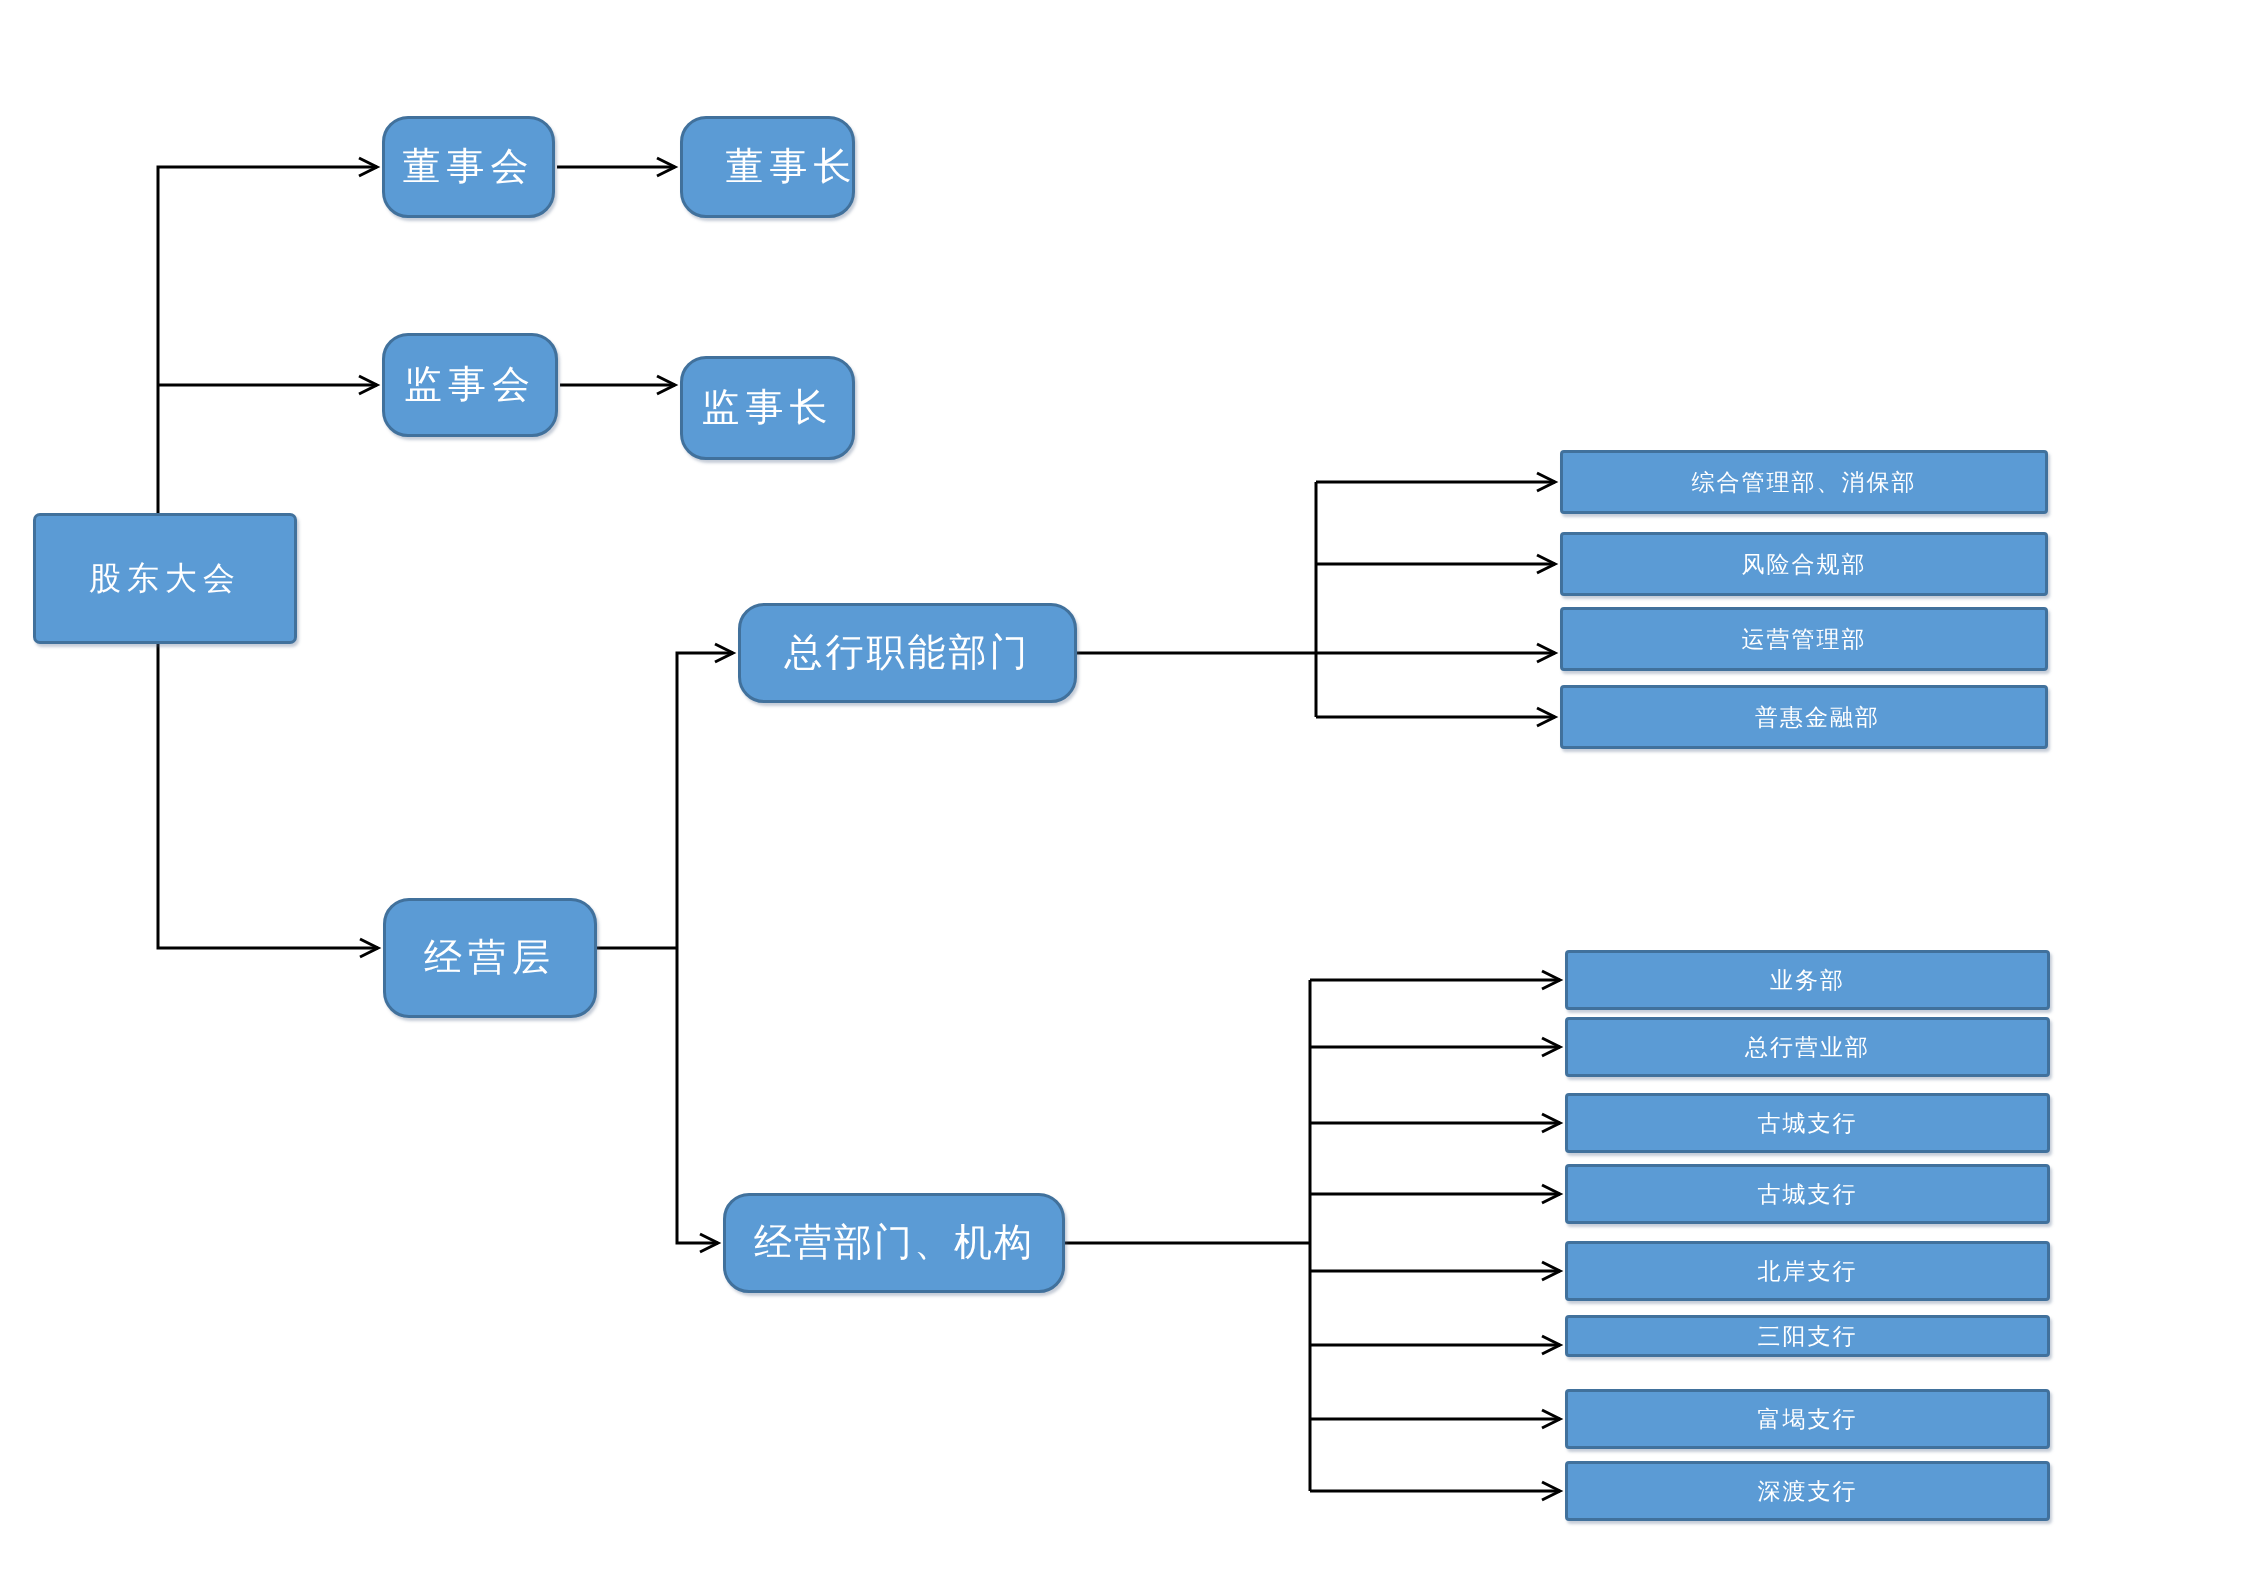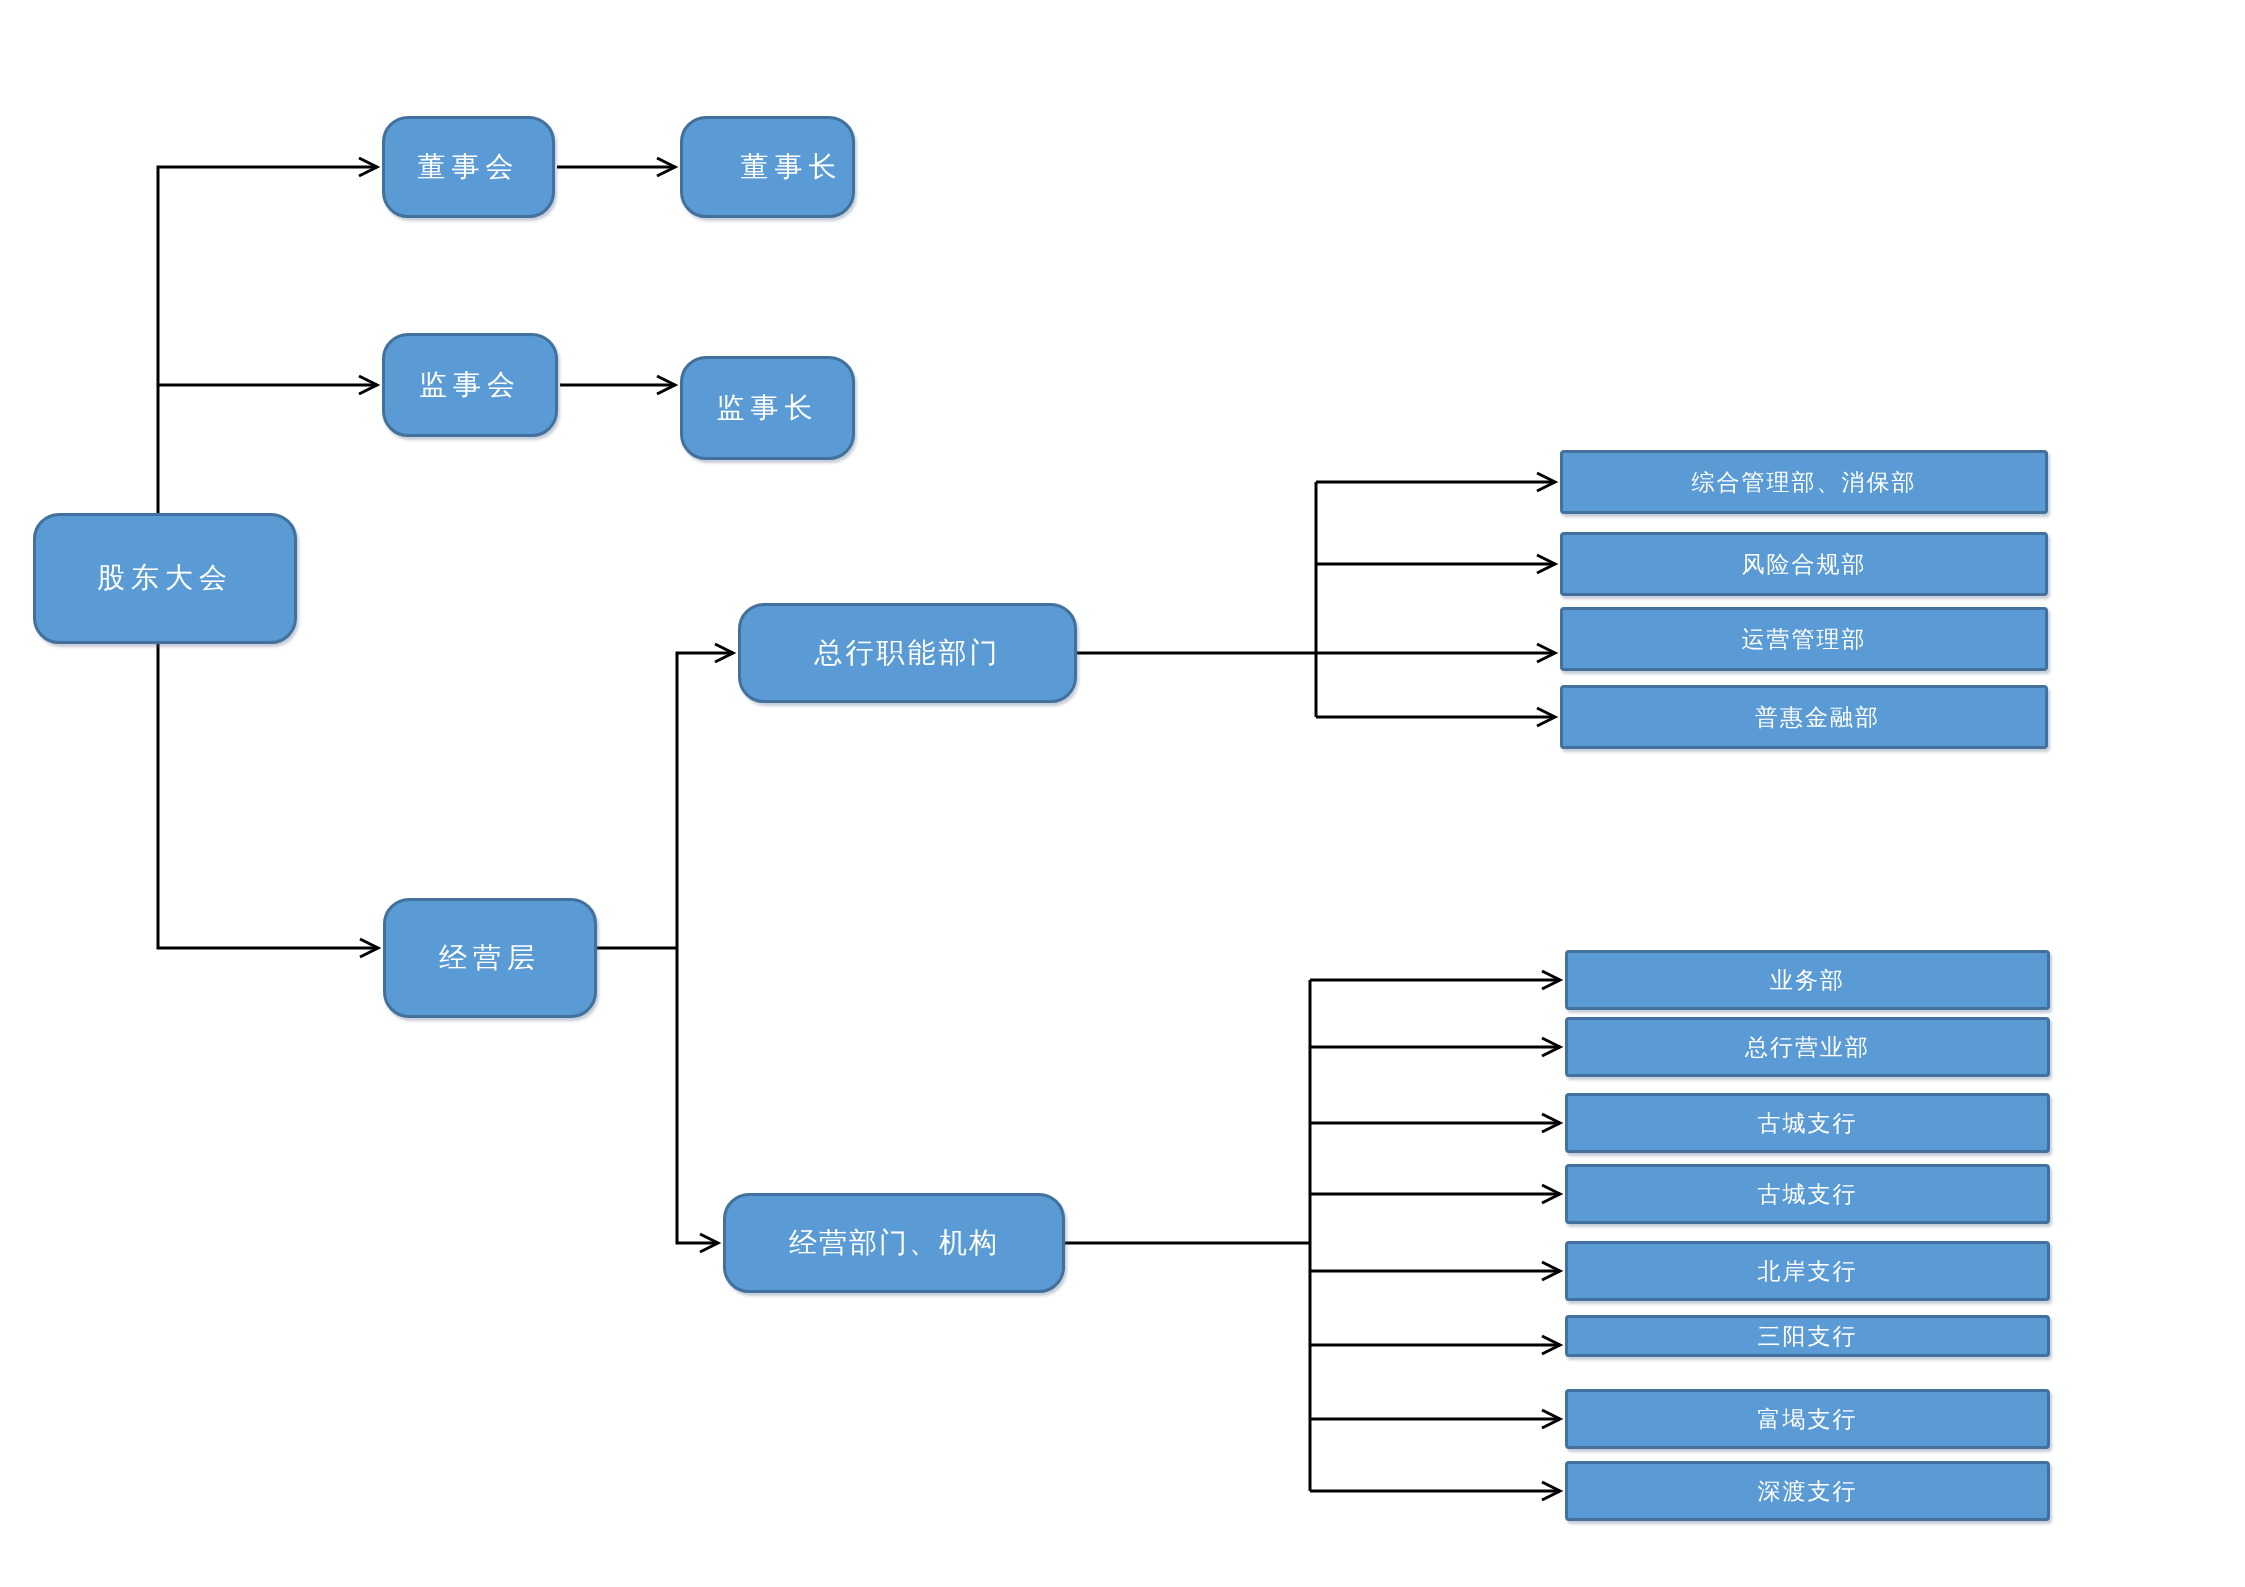--- a/index.html
+++ b/index.html
@@ -32,25 +32,26 @@
     background: var(--node-fill, #5B9BD5);
     border: 3px solid var(--node-border, #41719C);
     color: var(--node-text, #ffffff);
     box-shadow: 2px 3px 3px rgba(90, 110, 140, 0.35);
     line-height: 1.15;
     white-space: nowrap;
     cursor: default;
   }
   .node.lg {
     border-radius: 26px;
-    font-size: 28px;
+    font-size: 38px;
     letter-spacing: 6px;
   }
   .node.xl {
-    font-size: 28px;
+    font-size: 32px;
+    border-radius: 7px;
   }
   .node.sm {
     border-radius: 4px;
     font-size: 23px;
     letter-spacing: 2px;
   }
 </style>
 </head>
 <body>
 

